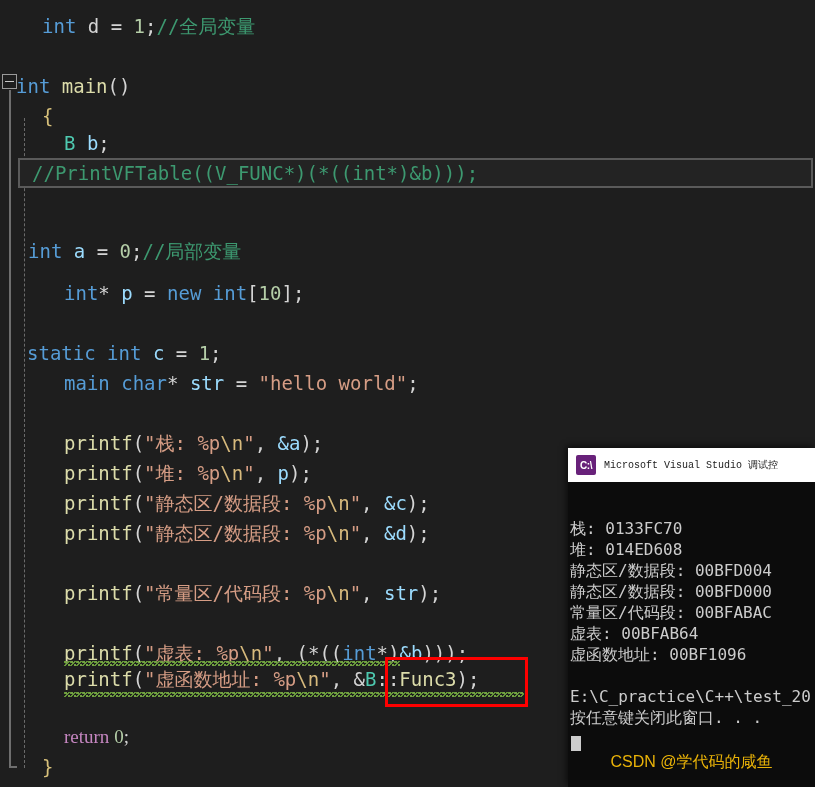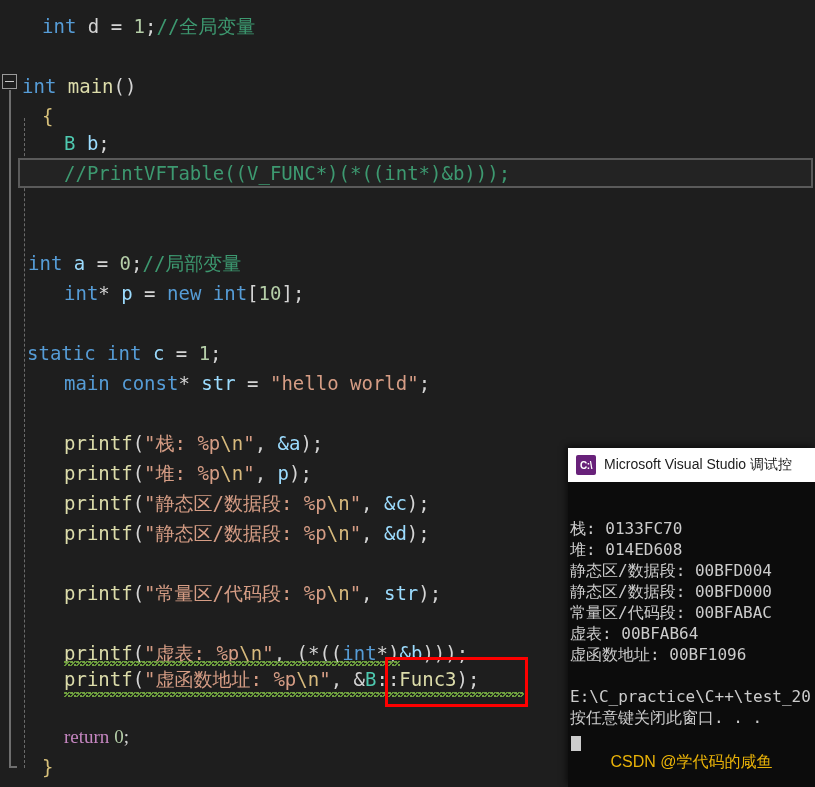--- a/index.html
+++ b/index.html
@@ -79,21 +79,21 @@
     position: absolute;
     left: 0;
     height: 30px;
     line-height: 30px;
     white-space: pre;
     font-size: 19px;
     font-family: "DejaVu Sans Mono", monospace;
     letter-spacing: 0px;
     color: #d4d4d4;
   }
-  .ind0 { padding-left: 22px; }
+  .ind0 { padding-left: 16px; }
   .ind1 { padding-left: 42px; }
   .ind2 { padding-left: 64px; }
 
   
   .kw      { color: #569cd6; }   
   .kwv     { color: #c586c0; }   
   .type    { color: #4ec9b0; }   
   .var     { color: #9cdcfe; }   
   .fn      { color: #dcdcaa; }   
   .num     { color: #b5cea8; }   
@@ -179,22 +179,22 @@
     flex: 0 0 auto;
   }
   #console-icon span {
     color: #ffffff;
     font-size: 10px;
     font-family: "Liberation Sans", sans-serif;
     font-weight: bold;
     letter-spacing: -0.5px;
   }
   #console-title-text {
-    font-family: Liberation Sans, sans-serif;
-    font-size: 14px;
+    font-family: Liberation Mono, monospace;
+    font-size: 10px;
     color: #1b1b1b;
     white-space: nowrap;
     text-align: center;
   }
   #console-body {
     padding: 4px 0 0 2px;
     white-space: pre;
     font-family: "DejaVu Sans Mono", monospace;
     font-size: 16px;
     line-height: 21px;
@@ -238,25 +238,25 @@
 
   <div class="indent-guide" style="left:24px; top:118px; height:650px;"></div>
 
   <div id="current-line"></div>
 
   <div id="code-lines">
       <div class="line ind1" style="top: 11px;"><span class="kw">int</span><span class="punc"> d = </span><span class="num">1</span><span class="punc">;</span><span class="cmt">//全局变量</span></div>
       <div class="line ind0" style="top: 71px;"><span class="kw">int</span><span class="punc"> </span><span class="fn">main</span><span class="punc">()</span></div>
       <div class="line ind1" style="top: 101px;"><span class="brace">{</span></div>
       <div class="line ind2" style="top: 128px;"><span class="type">B</span><span class="punc"> </span><span class="var">b</span><span class="punc">;</span></div>
-      <div class="line ind2" style="top: 158px;"><span class="cmt">//PrintVFTable((V_FUNC*)(*((int*)&amp;b)));</span></div>
-      <div class="line ind2" style="top: 248px; padding-left: 28px;"><span class="kw">int</span><span class="punc"> </span><span class="var">a</span><span class="punc"> = </span><span class="num">0</span><span class="punc">;</span><span class="cmt">//局部变量</span></div>
+      <div class="line ind2" style="top: 158px; padding-left: 32px;"><span class="cmt">//PrintVFTable((V_FUNC*)(*((int*)&amp;b)));</span></div>
+      <div class="line ind2" style="top: 236px; padding-left: 28px;"><span class="kw">int</span><span class="punc"> </span><span class="var">a</span><span class="punc"> = </span><span class="num">0</span><span class="punc">;</span><span class="cmt">//局部变量</span></div>
       <div class="line ind2" style="top: 278px;"><span class="kw">int</span><span class="punc">* </span><span class="var">p</span><span class="punc"> = </span><span class="kw">new</span><span class="punc"> </span><span class="kw">int</span><span class="punc">[</span><span class="num">10</span><span class="punc">];</span></div>
       <div class="line ind2" style="top: 338px; padding-left: 27px;"><span class="kw">static</span><span class="punc"> </span><span class="kw">int</span><span class="punc"> </span><span class="var">c</span><span class="punc"> = </span><span class="num">1</span><span class="punc">;</span></div>
-      <div class="line ind2" style="top: 368px;"><span class="kw">main</span><span class="punc"> </span><span class="kw">const</span><span class="punc">* </span><span class="var">str</span><span class="punc"> = </span><span class="str">"hello world"</span><span class="punc">;</span></div>
+      <div class="line ind2" style="top: 368px;"><span class="kw">main</span><span class="punc"> </span><span class="kw">char</span><span class="punc">* </span><span class="var">str</span><span class="punc"> = </span><span class="str">"hello world"</span><span class="punc">;</span></div>
       <div class="line ind2" style="top: 428px;"><span class="fn">printf</span><span class="punc">(</span><span class="str">"栈: %p</span><span class="esc">\n</span><span class="str">"</span><span class="punc">, </span><span class="var">&amp;a</span><span class="punc">);</span></div>
       <div class="line ind2" style="top: 458px;"><span class="fn">printf</span><span class="punc">(</span><span class="str">"堆: %p</span><span class="esc">\n</span><span class="str">"</span><span class="punc">, </span><span class="var">p</span><span class="punc">);</span></div>
       <div class="line ind2" style="top: 488px;"><span class="fn">printf</span><span class="punc">(</span><span class="str">"静态区/数据段: %p</span><span class="esc">\n</span><span class="str">"</span><span class="punc">, </span><span class="var">&amp;c</span><span class="punc">);</span></div>
       <div class="line ind2" style="top: 518px;"><span class="fn">printf</span><span class="punc">(</span><span class="str">"静态区/数据段: %p</span><span class="esc">\n</span><span class="str">"</span><span class="punc">, </span><span class="var">&amp;d</span><span class="punc">);</span></div>
       <div class="line ind2" style="top: 578px;"><span class="fn">printf</span><span class="punc">(</span><span class="str">"常量区/代码段: %p</span><span class="esc">\n</span><span class="str">"</span><span class="punc">, </span><span class="var">str</span><span class="punc">);</span></div>
       <div class="line ind2" style="top: 638px;"><span class="fn">printf</span><span class="punc">(</span><span class="str">"虚表: %p</span><span class="esc">\n</span><span class="str">"</span><span class="punc">, (*((</span><span class="kw">int</span><span class="punc">*)</span><span class="var">&amp;b</span><span class="punc">)));</span></div>
       <div class="line ind2" style="top: 664px;"><span class="fn">printf</span><span class="punc">(</span><span class="str">"虚函数地址: %p</span><span class="esc">\n</span><span class="str">"</span><span class="punc">, </span><span class="punc">&amp;</span><span class="type">B</span><span class="punc">::</span><span class="fn">Func3</span><span class="punc">);</span></div>
       <div class="line ind2" style="top: 722px; font-family: Liberation Serif, serif;"><span class="kwv">return</span><span class="punc"> </span><span class="num">0</span><span class="punc">;</span></div>
       <div class="line ind1" style="top: 752px;"><span class="brace">}</span></div>
     </div>

